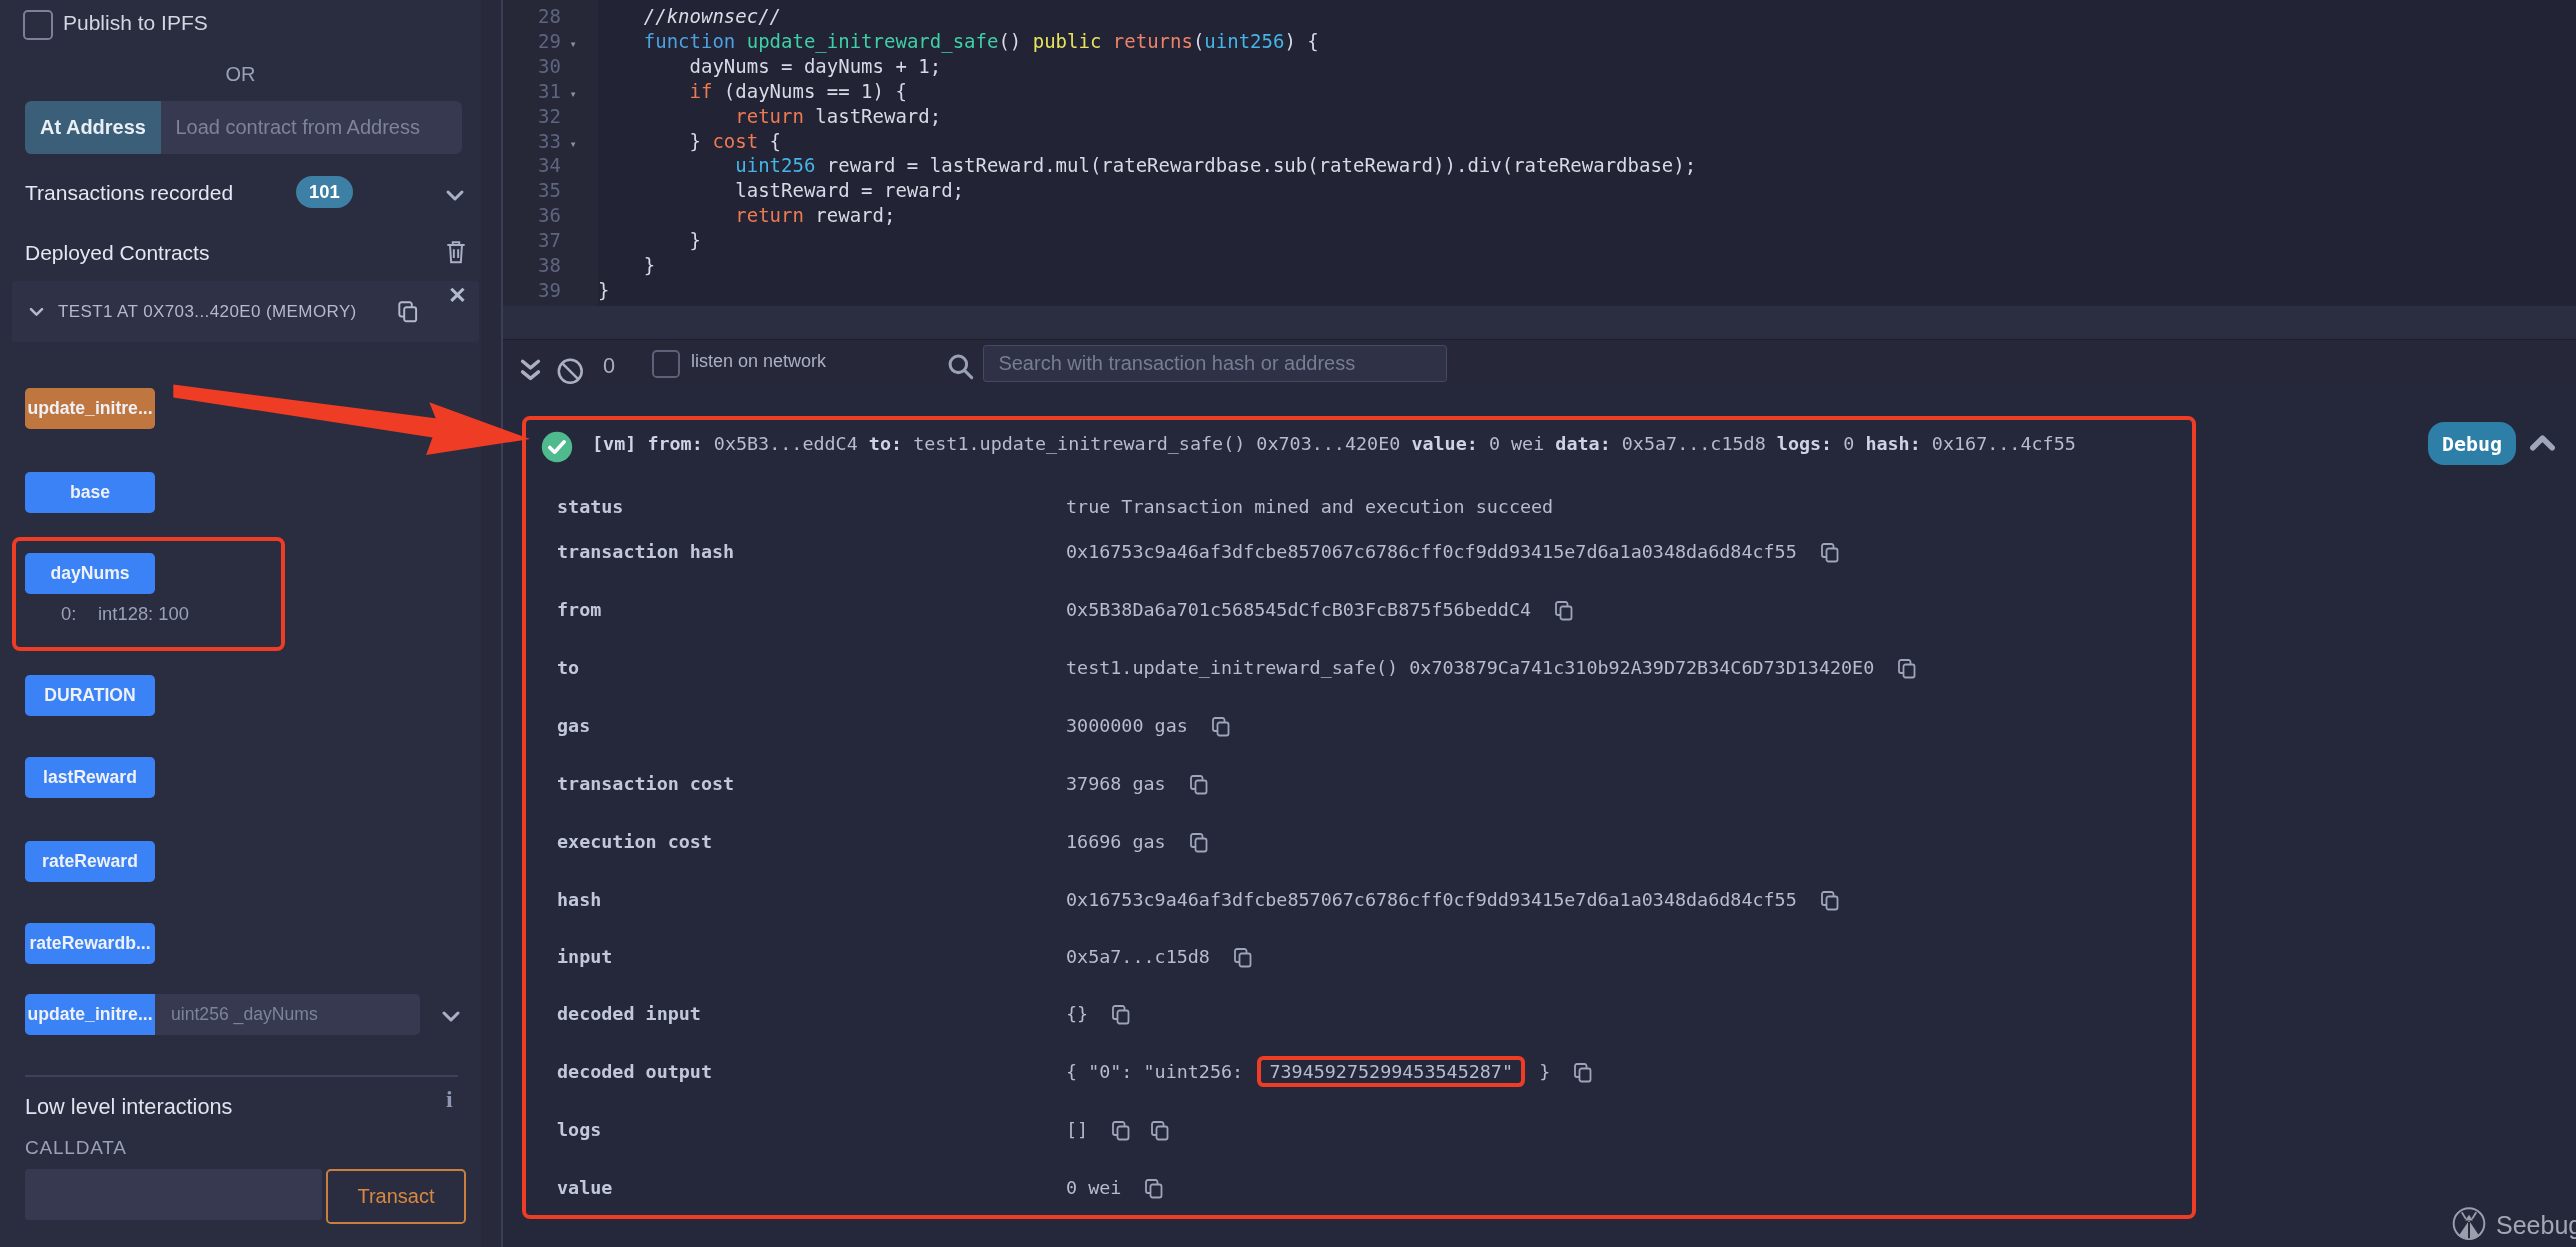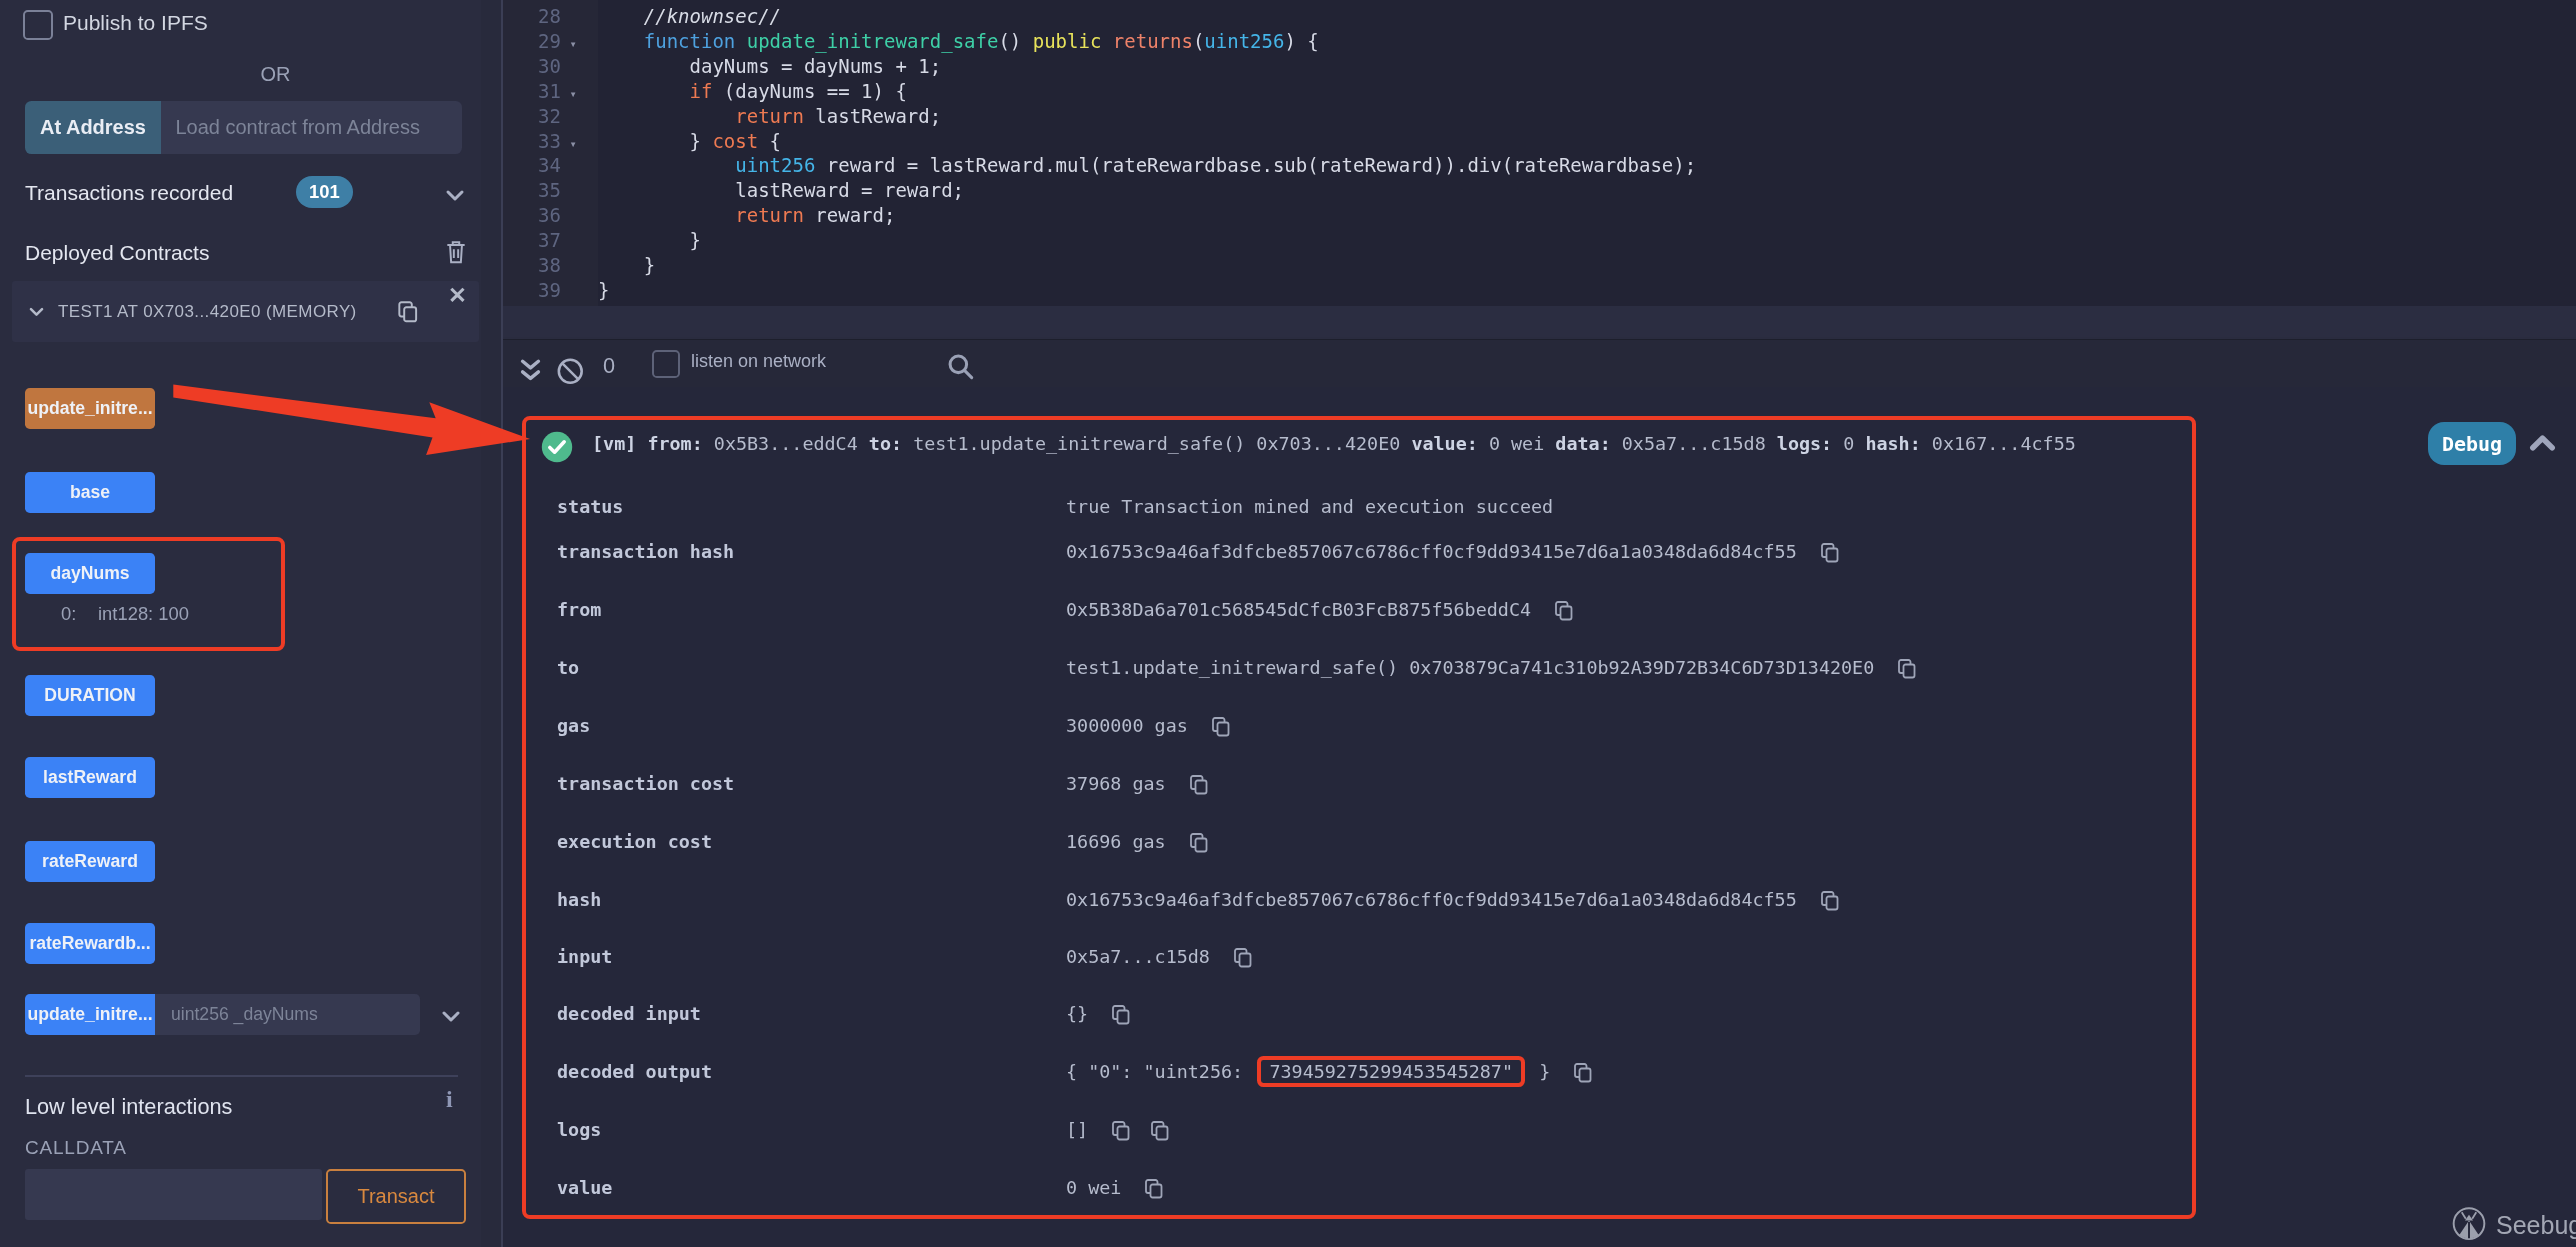--- a/index.html
+++ b/index.html
@@ -61,21 +61,21 @@
 </head>
 <body>
 
 <div id="app">
 
   <div id="sidebar" class="abs">
 
     <div class="abs cbx" style="left:22.5px;top:9.6px;"></div>
     <div class="abs" style="left:63px;top:11.2px;font-size:21px;color:#d3d7e2;">Publish to IPFS</div>
 
-    <div class="abs muted" style="left:0;top:63px;width:481px;text-align:center;font-size:20px;padding-left:35px;">OR</div>
+    <div class="abs muted" style="left:0;top:63px;width:481px;text-align:center;font-size:20px;">OR</div>
 
     <div class="abs seg-btn" style="left:25px;top:101px;width:136px;height:53px;">At Address</div>
     <input class="abs seg-input" style="left: 161px; top: 101px; width: 272px; height: 53px;" placeholder="Load contract from Address">
 
     <div class="abs sb-head" style="left:25px;top:181px;">Transactions recorded</div>
     <div class="abs badge" style="left:296px;top:176px;">101</div>
     <svg class="abs" style="left:443px;top:183px;" width="24" height="24" viewBox="0 0 24 24" fill="none" stroke="#aab0c4" stroke-width="3" stroke-linecap="round" stroke-linejoin="round">
         <path d="M5 9l7 7 7-7"></path>
       </svg>
 
@@ -157,20 +157,21 @@
     <circle cx="12" cy="12" r="9"></circle>
       <path d="M6 6l12 12"></path>
     </svg>
   <div class="abs" style="left:603px;top:353px;font-size:21.7px;color:#aab0c4;">0</div>
   <div class="abs" style="left:652px;top:350px;width:24px;height:24px;border:2.4px solid #5d6278;border-radius:4.8px;"></div>
   <div class="abs" style="left:691px;top:351px;font-size:18px;color:#aab0c4;">listen on network</div>
   <svg class="abs" style="left:945px;top:351px;" width="30.5" height="30.5" viewBox="0 0 24 24" fill="none" stroke="#9aa1b6" stroke-width="2.4" stroke-linecap="round">
     <circle cx="10.5" cy="10.5" r="6.5"></circle>
       <path d="M15.5 15.5L21 21"></path>
     </svg>
+  <input class="abs search" style="left: 983px; top: 345px; width: 433px; height: 35px;" placeholder="Search with transaction hash or address">
 
   <div id="termbody" class="abs"></div>
 
   <div class="abs redline" style="left:522px;top:416px;width:1666px;height:795px;border-width:4.8px;z-index:6;"></div>
 
   <svg class="abs" style="left:541px;top:431px;z-index:7;" width="32" height="32" viewBox="0 0 40 40">
     <circle cx="20" cy="20" r="19" fill="#4fba8d"></circle>
     <path d="M11 20.5l6 6 12-13" fill="none" stroke="#fff" stroke-width="4.4" stroke-linecap="round" stroke-linejoin="round"></path>
     </svg>
   <div class="abs mono" style="left:592px;top:433px;font-size:18.4px;color:#b6bccd;white-space:pre;z-index:7;"><span class="b">[vm] </span><span class="b">from:</span><span> 0x5B3...eddC4 </span><span class="b">to:</span><span> test1.update_initreward_safe() 0x703...420E0 </span><span class="b">value:</span><span> 0 wei </span><span class="b">data:</span><span> 0x5a7...c15d8 </span><span class="b">logs:</span><span> 0 </span><span class="b">hash:</span><span> 0x167...4cf55</span></div>

